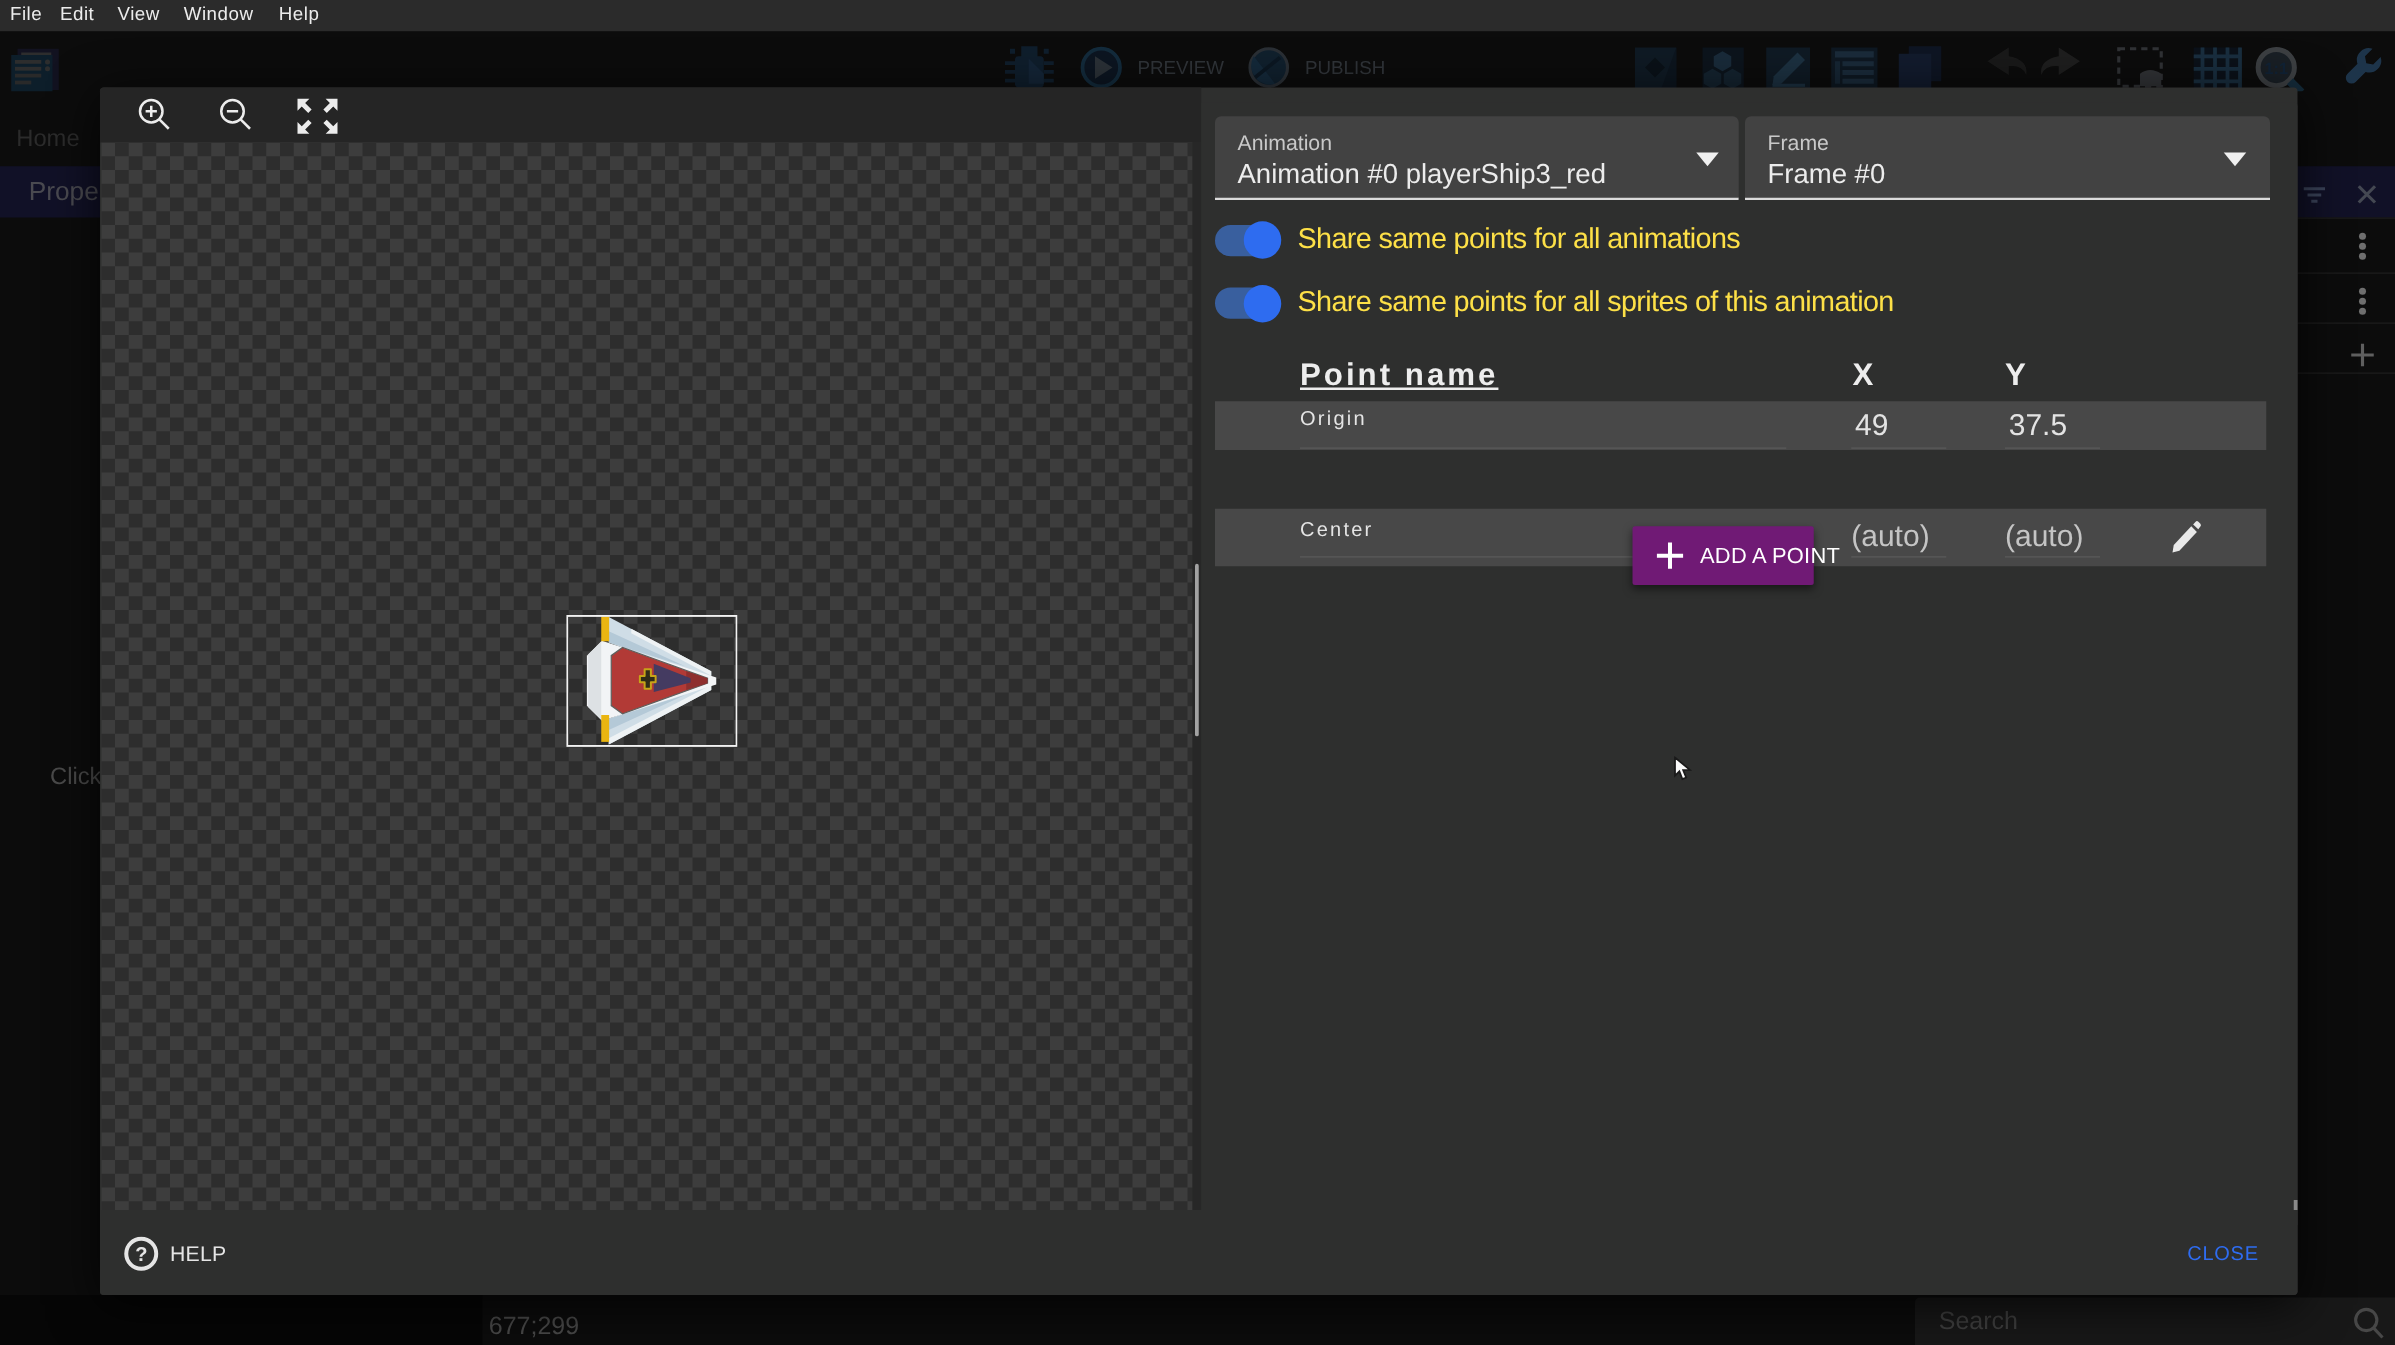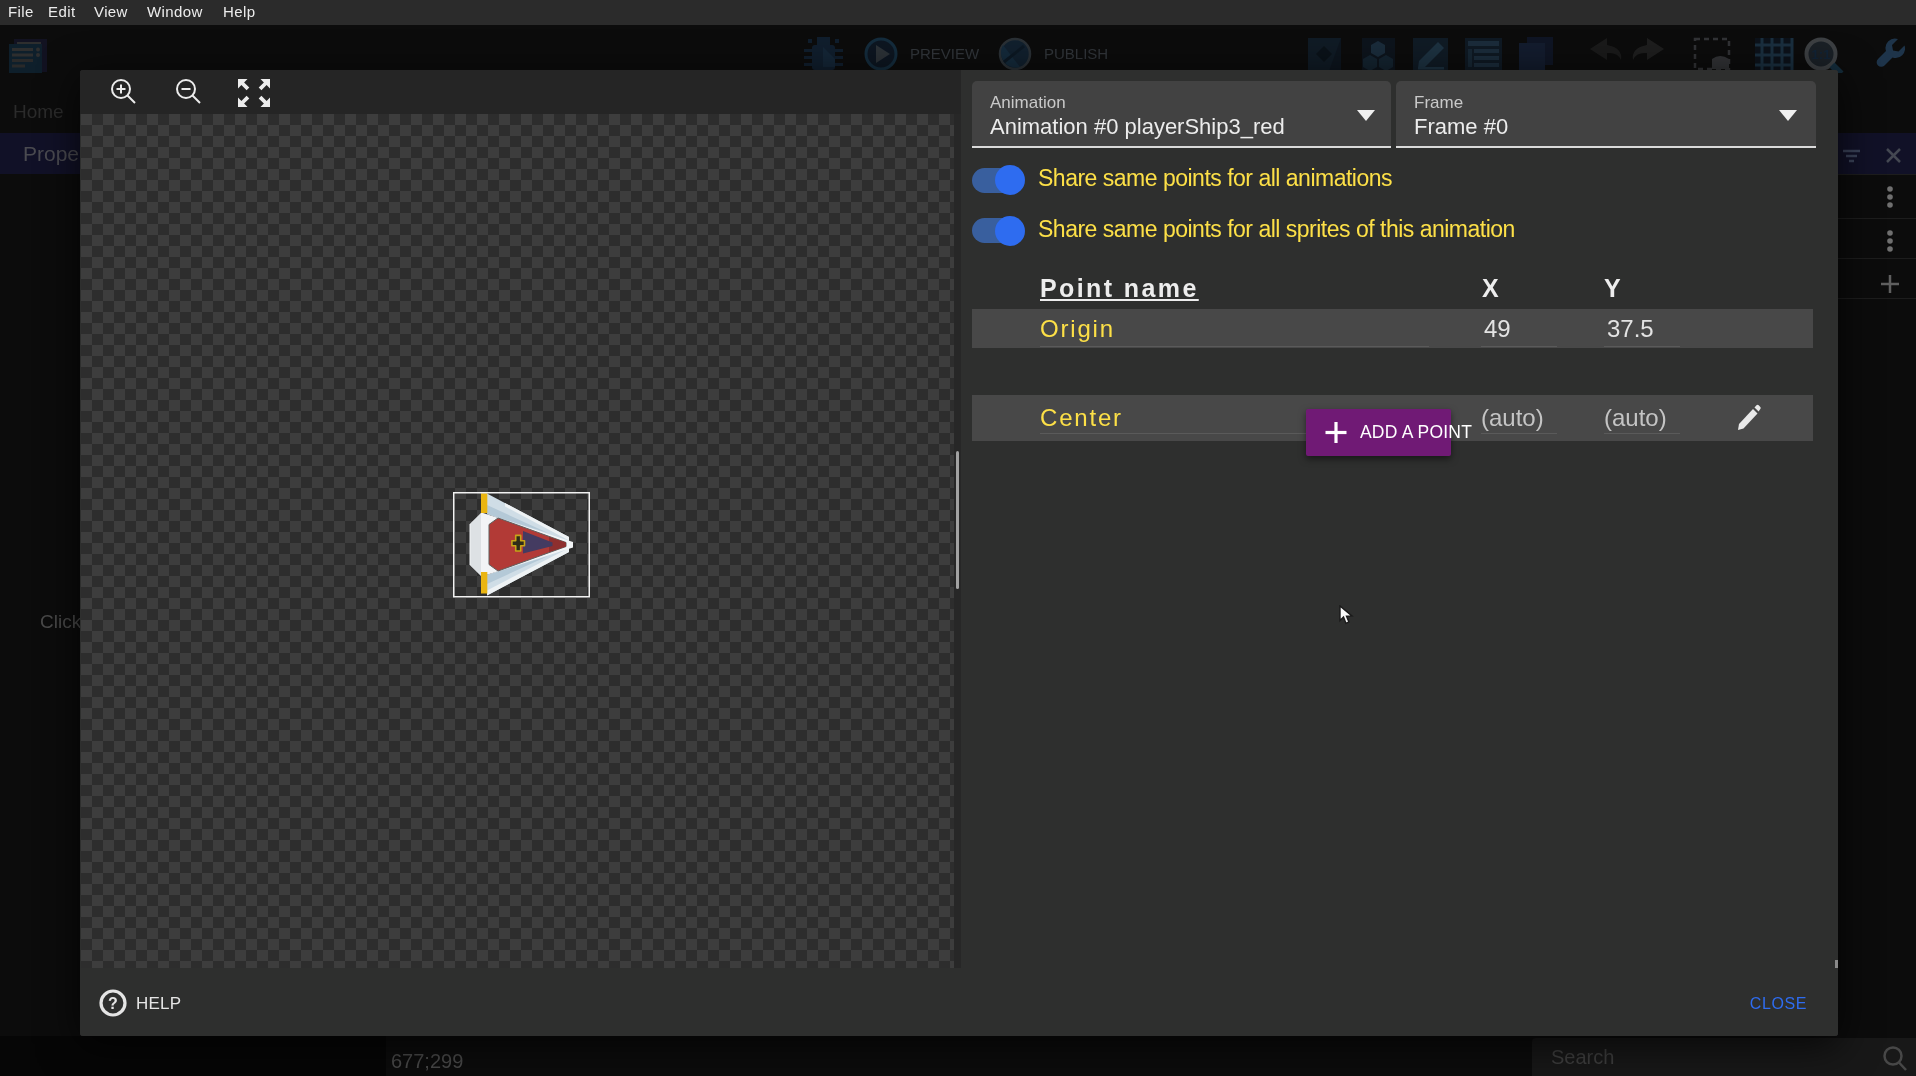--- a/index.html
+++ b/index.html
@@ -10,32 +10,32 @@
   #menubar span{position:absolute;top:3px;}
   
   #dialog{position:absolute;left:80px;top:70px;width:1758px;height:966px;background:#2e2f2e;
     border-radius:3px;box-shadow:0 8px 40px rgba(0,0,0,.75);}
   #imgtoolbar{position:absolute;left:0;top:0;width:881px;height:44px;background:#252525;border-radius:3px 0 0 0;}
   #canvas{position:absolute;left:1px;top:44px;width:873px;height:854px;
     background-image:conic-gradient(#2d2d2d 90deg,#3d3d3d 90deg 180deg,#2d2d2d 180deg 270deg,#3d3d3d 270deg);
     background-size:22px 22px;}
   #vtrack{position:absolute;left:874px;top:44px;width:7px;height:854px;background:#272727;}
   #vthumb{position:absolute;left:1.5px;top:337px;width:3.5px;height:138px;background:#a2a2a2;border-radius:2px;}
-  #rightpane{position:absolute;left:881px;top:0;width:877px;height:898px;background:#2e2f2e;border-radius:0 3px 0 0;}
+  #rightpane{position:absolute;left:881px;top:12px;width:877px;height:898px;background:#2e2f2e;border-radius:0 3px 0 0;}
   .field{position:absolute;top:11px;height:65px;background:#424242;border-radius:5px 5px 0 0;border-bottom:2px solid #dadada;}
   .field .lab{position:absolute;left:18px;top:11.5px;font-size:17px;color:#c9c9c9;}
   .field .val{position:absolute;left:18px;top:33px;font-size:22px;color:#ececec;white-space:nowrap;}
   .field .arr{position:absolute;width:0;height:0;border-left:9px solid transparent;border-right:9px solid transparent;
     border-top:11px solid #f0f0f0;top:29px;}
   .tgl{position:absolute;left:11px;width:51px;height:25px;border-radius:13px;background:#395f9e;}
   .tgl .knob{position:absolute;right:-2px;top:-2.5px;width:30px;height:30px;border-radius:50%;background:#2e6cf0;}
   .tlab{position:absolute;left:77px;font-size:23px;letter-spacing:-0.5px;color:#fde047;white-space:nowrap;}
   .hdr{position:absolute;font-weight:bold;font-size:25px;letter-spacing:2.4px;color:#ededed;}
   .row{position:absolute;left:11px;width:841px;height:39.5px;background:#484848;}
-  .cellname{position:absolute;left:68px;top:6px;font-size:24px;letter-spacing:1.8px;color:#fde047;}
+  .cellname{position:absolute;left:68px;top:6px;font-size:16px;letter-spacing:1.8px;color:#e5e5e5;}
   .cellval{position:absolute;top:6px;font-size:24px;color:#e3e3e3;}
   .ul{position:absolute;height:1px;background:#5a5a5a;bottom:1.5px;}
   #addbtn{position:absolute;left:345px;top:338.5px;width:145px;height:47px;background:#701a75;border-radius:2px;
     box-shadow:0 3px 7px rgba(0,0,0,.5);}
   #addbtn .t{position:absolute;left:54px;top:13px;font-size:17.5px;color:#fff;letter-spacing:0.2px;white-space:nowrap;}
   #dfooter{position:absolute;left:0;top:898px;width:1758px;height:68px;background:#2e2f2e;border-radius:0 0 3px 3px;}
   #closebtn{position:absolute;right:31px;top:27px;color:#2e6cf0;font-size:16px;letter-spacing:0.6px;}
 </style>
 </head>
 <body>

